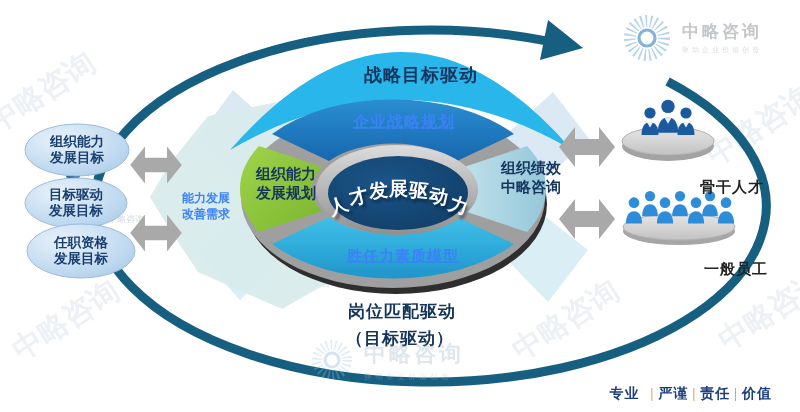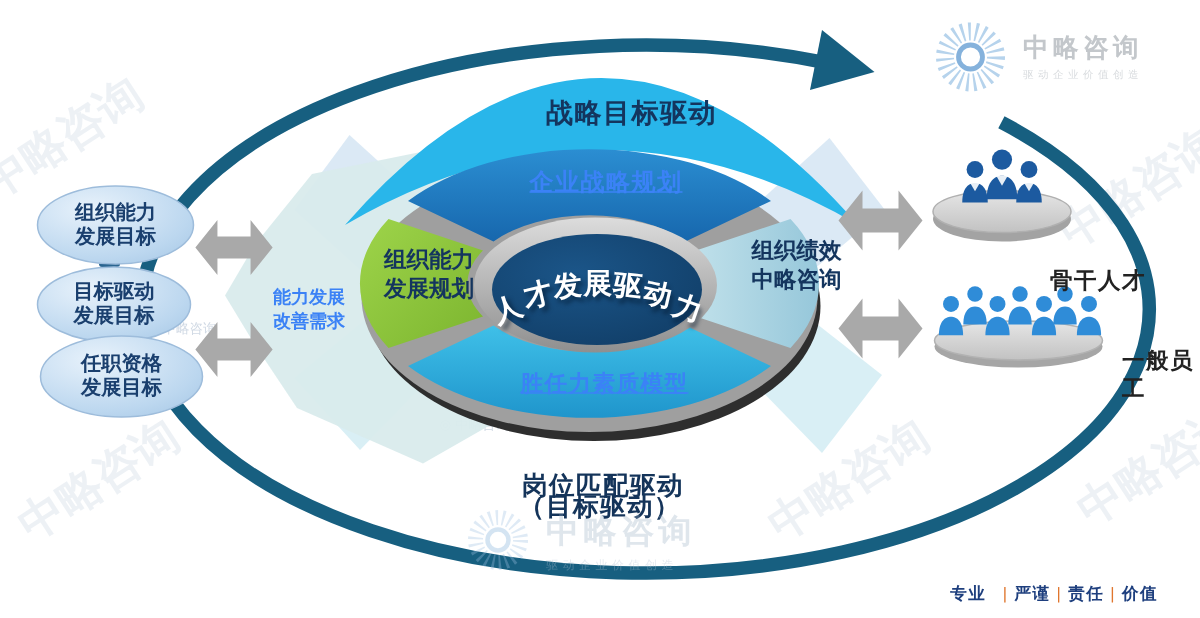--- a/index.html
+++ b/index.html
@@ -37,21 +37,21 @@
   
   .logo{position:absolute;display:flex;align-items:center;gap:8px;}
   .logo .l-text{display:flex;flex-direction:column;}
   .logo .l-name{font-size:17px;letter-spacing:3px;color:#c3c7cb;font-weight:bold;}
   .logo .l-tag{font-size:7px;letter-spacing:3px;color:#d9dcdf;margin-top:2px;}
   .logo.faint{opacity:.33;}
   .logo.faint .l-name{color:#9fb4c8;font-size:22px;}
   .logo.faint .l-tag{color:#aebfd0;font-size:8px;}
 
   
-  .slogan{position:absolute;font-size:11px;font-weight:bold;color:#1e3f7e;letter-spacing:1px;white-space:nowrap;}
+  .slogan{position:absolute;font-size:14px;font-weight:bold;color:#1e3f7e;letter-spacing:1px;white-space:nowrap;font-family:Liberation Serif, serif;}
   .slogan .sep{color:#e0762e;font-weight:normal;margin:0 4px;}
   .slogan .first-gap{margin-right:7px;}
 </style>
 </head>
 <body>
 
 <div class="stage">
 
   <div class="wm" style="left:-18px;top:72px;">中略咨询</div>
   <div class="wm" style="left:6px;top:300px;">中略咨询</div>
@@ -207,23 +207,23 @@
   <div class="abs ctr bubble-text" style="left:76px;top:203px;">
     <div>目标驱动</div>
     <div>发展目标</div>
   </div>
   <div class="abs ctr bubble-text" style="left:81px;top:251px;">
     <div>任职资格</div>
     <div>发展目标</div>
   </div>
 
   <div class="abs t-group" style="left:700px;top:178px;">骨干人才</div>
-  <div class="abs t-group" style="left:704px;top:231px;margin-left:44px;">一般员工</div>
-
-  <div class="abs ctr lbl t-bottom" style="left:402px;top:324px;">岗位匹配驱动</div>
+  <div class="abs t-group" style="left:704px;top:260px;">一般员工</div>
+
+  <div class="abs ctr lbl t-bottom" style="left:402px;top:311px;">岗位匹配驱动</div>
   <div class="abs ctr lbl t-bottom" style="left:400px;top:338px;">（目标驱动）</div>
 
   <div class="logo" style="left:620px;top:10px;">
     <svg width="54" height="54">
       <circle cx="27" cy="28" r="17" fill="none" stroke="#b6d3ec" stroke-width="12" stroke-dasharray="1.6 3"></circle>
       <circle cx="27" cy="28" r="8" fill="#ffffff" stroke="#85b2dc" stroke-width="3.2"></circle>
     </svg>
     <div class="l-text">
       <span class="l-name">中略咨询</span>
       <span class="l-tag">驱动企业价值创造</span>

